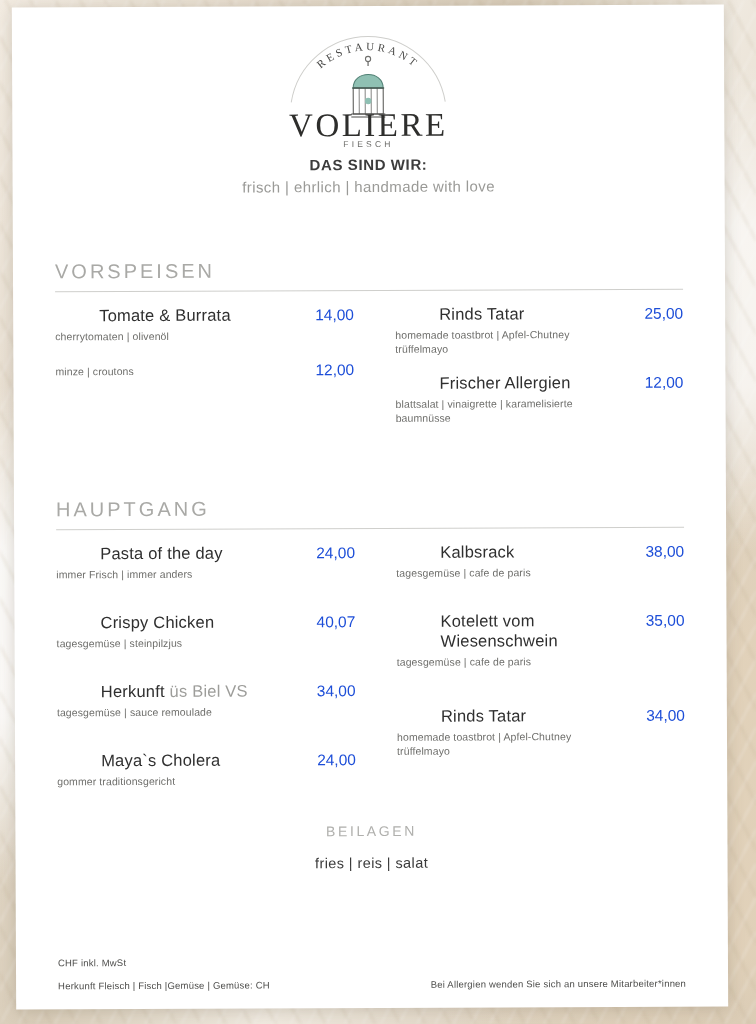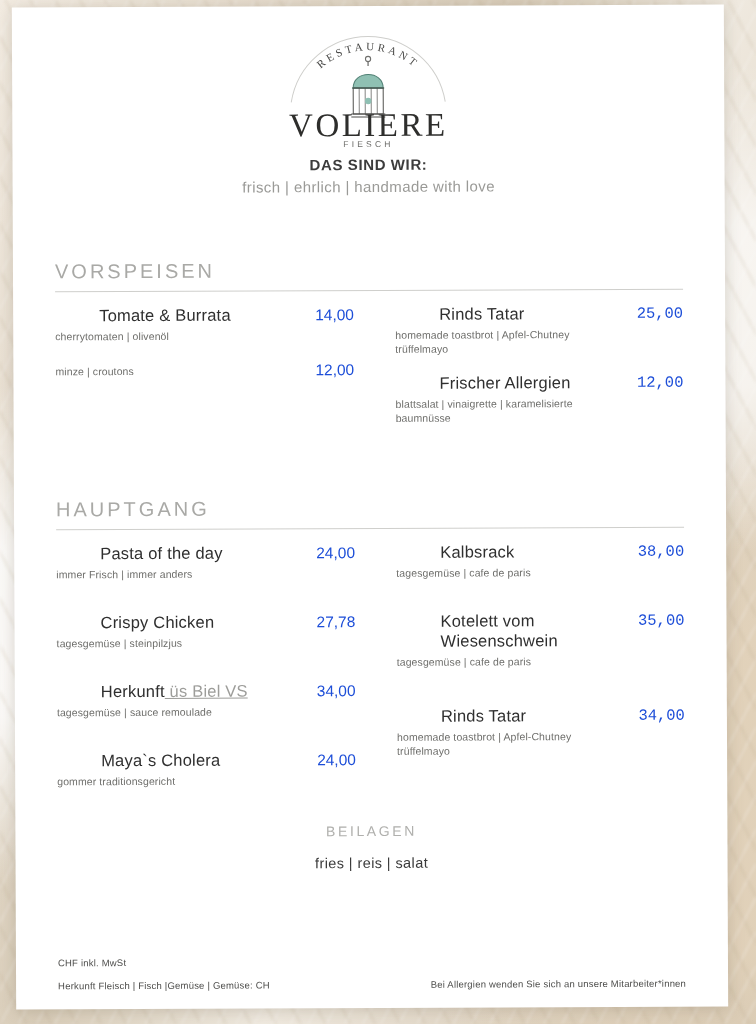--- a/index.html
+++ b/index.html
@@ -112,36 +112,36 @@
     margin-bottom: 18px;
   }
   .item-texts { flex: 1 1 auto; padding-right: 10px; }
   .item-name {
     font-size: 16.5px;
     color: #2f2f2f;
     letter-spacing: 0.2px;
     line-height: 1.2;
     margin-left: 44px;
   }
-  .item-name .muted { color: #9d9d9a; text-decoration: underline; }
+  .item-name .muted { color: #9d9d9a; }
   .item-desc {
     font-size: 10.5px;
     color: #6e6e6b;
     margin-top: 3px;
     line-height: 1.35;
     letter-spacing: 0.1px;
   }
   .item-price {
     font-size: 15.5px;
     color: #1d4ed8;
     white-space: nowrap;
     padding-top: 1px;
   }
   .col.left .item-price { min-width: 54px; text-align: left; }
-  .col.right .item-price { min-width: 54px; text-align: right; font-family: Liberation Mono, monospace; }
+  .col.right .item-price { min-width: 54px; text-align: right; }
 
   .spacer-sm { height: 14px; }
   .gap-vorspeisen { height: 54px; }
   .gap-top { height: 64px; }
 
   
   .beilagen {
     margin-top: 18px;
     text-align: center;
   }
@@ -268,21 +268,21 @@
               <div class="item-desc">immer Frisch | immer anders</div>
             </div>
             <div class="item-price">24,00</div>
           </div>
           <div class="spacer-sm"></div>
           <div class="item">
             <div class="item-texts">
               <div class="item-name">Crispy Chicken</div>
               <div class="item-desc">tagesgemüse | steinpilzjus</div>
             </div>
-            <div class="item-price">27,78</div>
+            <div class="item-price">40,07</div>
           </div>
           <div class="spacer-sm"></div>
           <div class="item">
             <div class="item-texts">
               <div class="item-name"><span>Herkunft</span><span class="muted"> üs Biel VS</span></div>
               <div class="item-desc">tagesgemüse | sauce remoulade</div>
             </div>
             <div class="item-price">34,00</div>
           </div>
           <div class="spacer-sm"></div>

